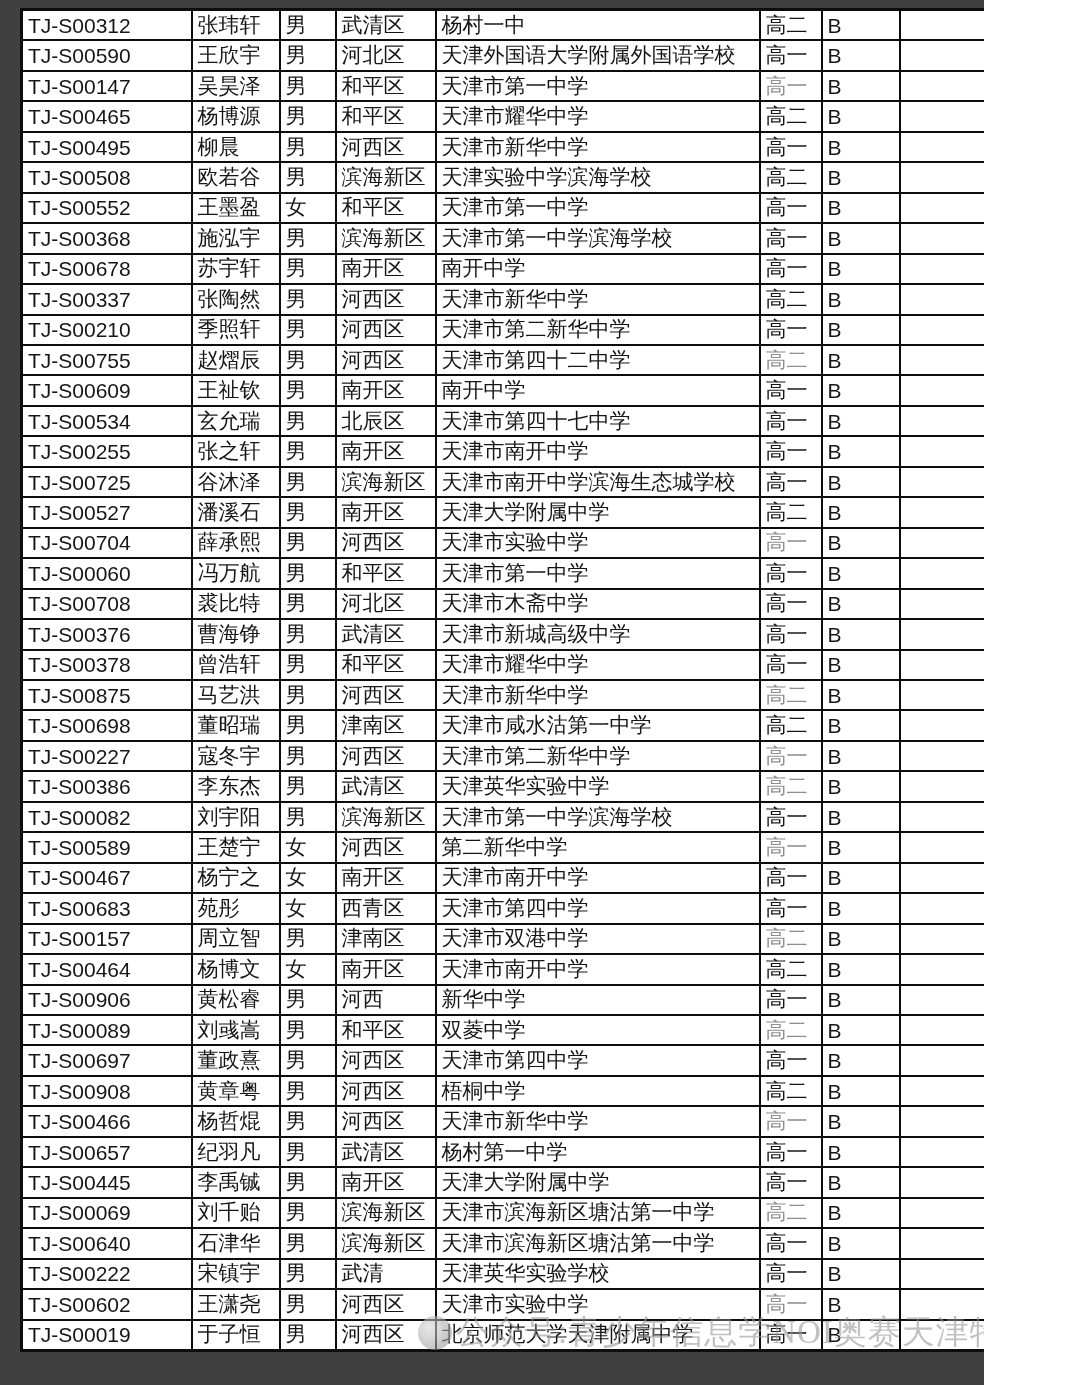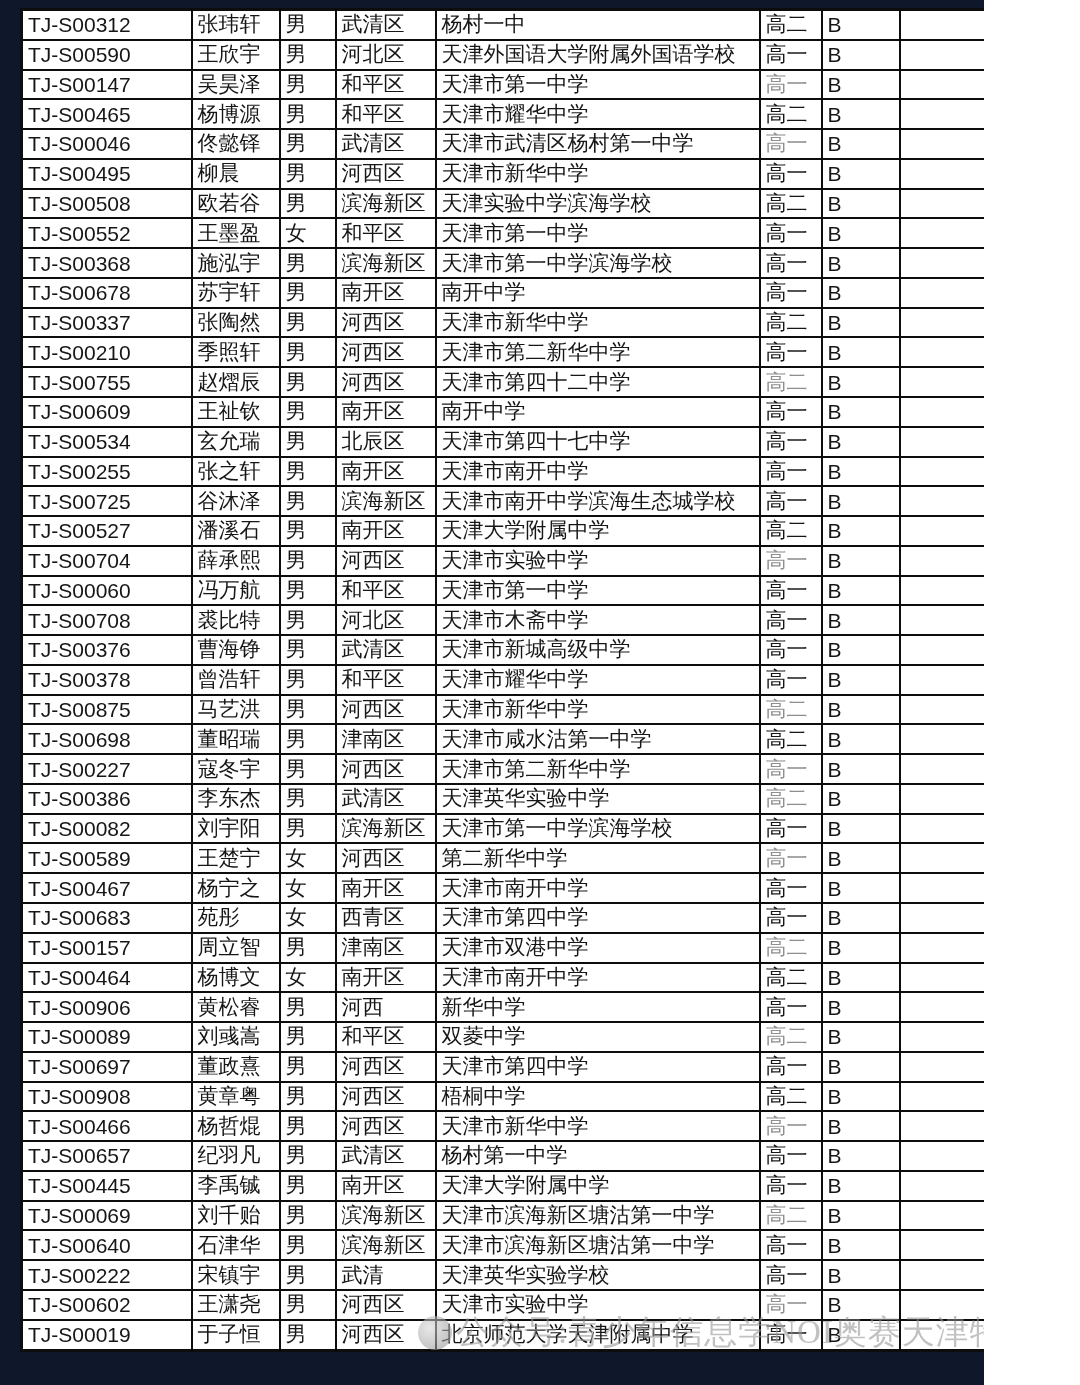--- a/index.html
+++ b/index.html
@@ -1,19 +1,19 @@
 <!DOCTYPE html>
 <html><head>
 <meta charset="utf-8">
 <style>
   html,body{margin:0;padding:0;}
   .page{
     position:relative;
     width:984px;height:1385px;
-    background:#0f172a;
+    background:#404040;
     overflow:hidden;
     font-family:"Liberation Serif","DejaVu Serif",serif;
     color:#161616;
   }
   table.roster{
     position:absolute;left:20px;top:8px;
     width:1038px;height:1344px;
     border-collapse:collapse;table-layout:fixed;
     background:#ffffff;
     border:3px solid #0d0d0d;
@@ -112,30 +112,20 @@
           <td class="cell-id">TJ-S00465</td>
           <td class="cell-name">杨博源</td>
           <td class="cell-gender">男</td>
           <td class="cell-district">和平区</td>
           <td class="cell-school">天津市耀华中学</td>
           <td class="cell-grade">高二</td>
           <td class="cell-level">B</td>
           <td class="cell-note"></td>
         </tr>
         <tr>
-          <td class="cell-id">TJ-S00046</td>
-          <td class="cell-name">佟懿铎</td>
-          <td class="cell-gender">男</td>
-          <td class="cell-district">武清区</td>
-          <td class="cell-school">天津市武清区杨村第一中学</td>
-          <td class="cell-grade faint">高一</td>
-          <td class="cell-level">B</td>
-          <td class="cell-note"></td>
-        </tr>
-        <tr>
           <td class="cell-id">TJ-S00495</td>
           <td class="cell-name">柳晨</td>
           <td class="cell-gender">男</td>
           <td class="cell-district">河西区</td>
           <td class="cell-school">天津市新华中学</td>
           <td class="cell-grade">高一</td>
           <td class="cell-level">B</td>
           <td class="cell-note"></td>
         </tr>
         <tr>

